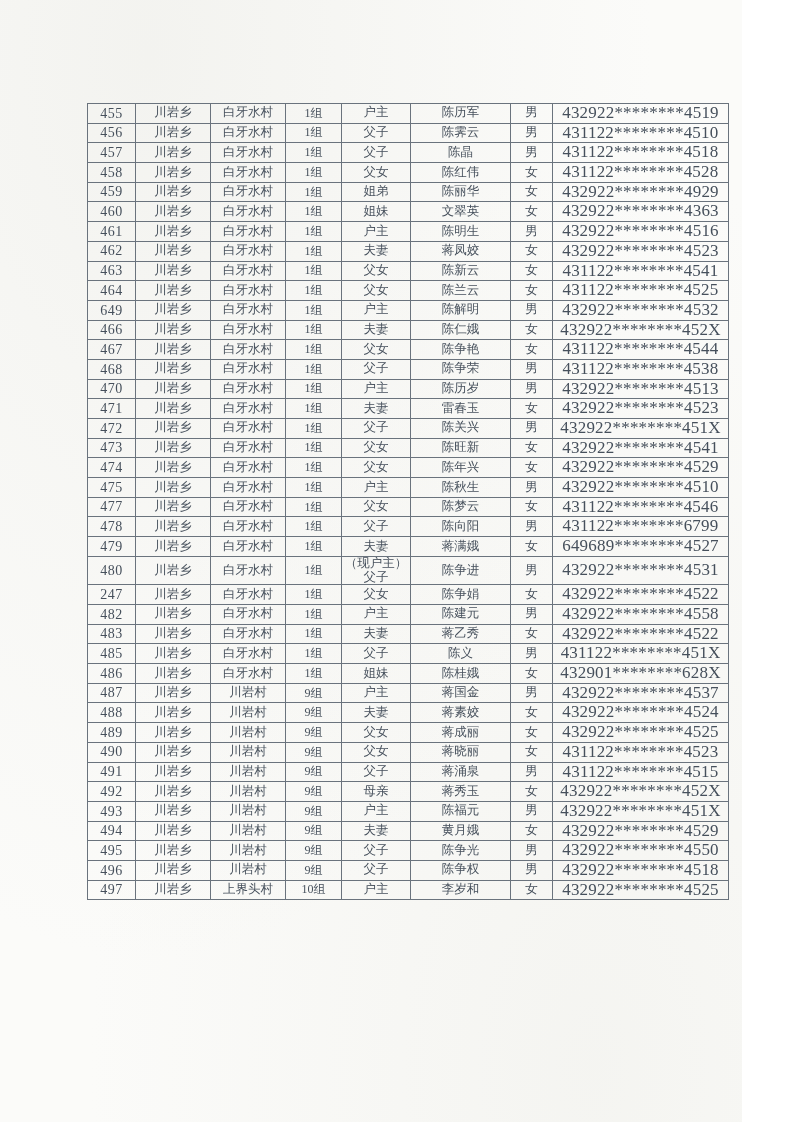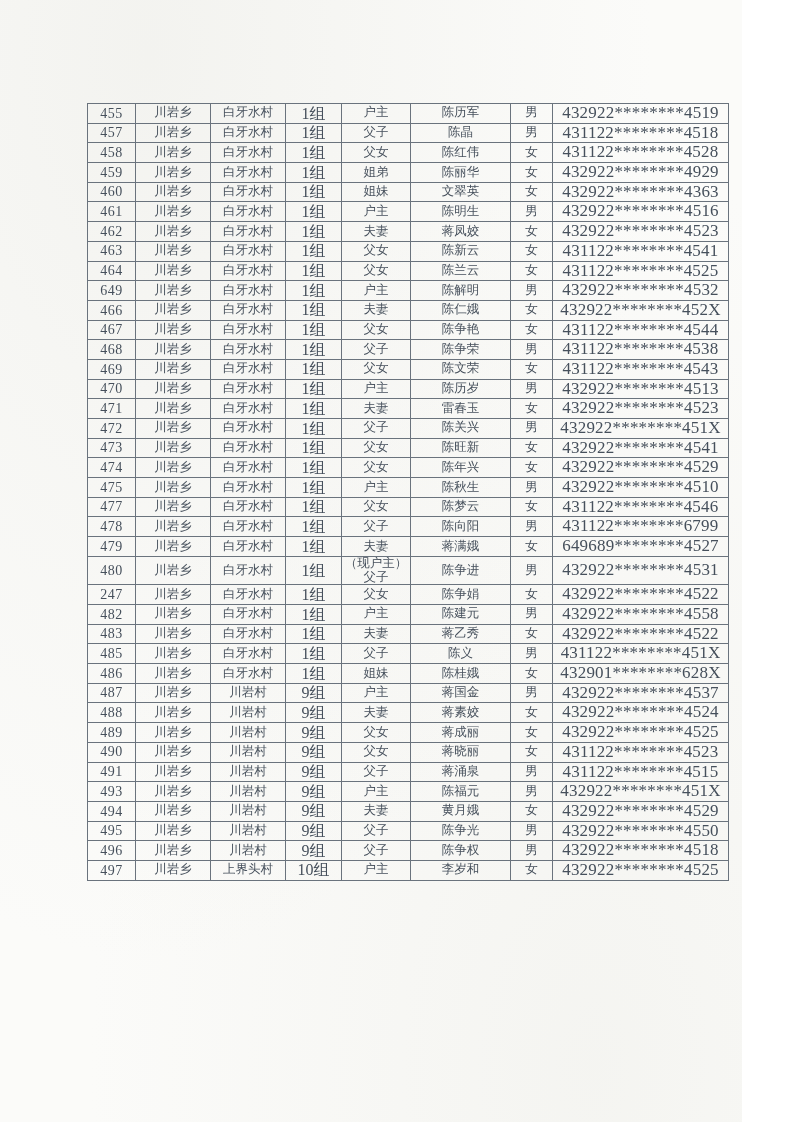--- a/index.html
+++ b/index.html
@@ -35,21 +35,21 @@
     color:#46505c;
     padding:0 2px;
     height:17.6px;
     line-height:1.1;
     overflow:hidden;
     white-space:normal;
   }
   .roster td.c0 { font-size:14px; letter-spacing:0.5px; }
   .roster td.c1, .roster td.c2, .roster td.c3,
   .roster td.c4, .roster td.c5, .roster td.c6 { font-size:12.5px; }
-  .roster td.c3 { font-size:16px; }
+  .roster td.c3 { font-size:12px; }
   .roster td.c7 { font-size:17px; letter-spacing:0.2px; white-space:nowrap; }
 </style>
 </head>
 <body>
 
 <div class="page">
   <table class="roster">
     <colgroup>
       <col style="width:48px">
       <col style="width:75px">
@@ -65,20 +65,30 @@
           <td class="c0">455</td>
           <td class="c1">川岩乡</td>
           <td class="c2">白牙水村</td>
           <td class="c3">1组</td>
           <td class="c4">户主</td>
           <td class="c5">陈历军</td>
           <td class="c6">男</td>
           <td class="c7">432922********4519</td>
         </tr>
         <tr>
+          <td class="c0">456</td>
+          <td class="c1">川岩乡</td>
+          <td class="c2">白牙水村</td>
+          <td class="c3">1组</td>
+          <td class="c4">父子</td>
+          <td class="c5">陈霁云</td>
+          <td class="c6">男</td>
+          <td class="c7">431122********4510</td>
+        </tr>
+        <tr>
           <td class="c0">457</td>
           <td class="c1">川岩乡</td>
           <td class="c2">白牙水村</td>
           <td class="c3">1组</td>
           <td class="c4">父子</td>
           <td class="c5">陈晶</td>
           <td class="c6">男</td>
           <td class="c7">431122********4518</td>
         </tr>
         <tr>
@@ -185,30 +195,20 @@
           <td class="c0">468</td>
           <td class="c1">川岩乡</td>
           <td class="c2">白牙水村</td>
           <td class="c3">1组</td>
           <td class="c4">父子</td>
           <td class="c5">陈争荣</td>
           <td class="c6">男</td>
           <td class="c7">431122********4538</td>
         </tr>
         <tr>
-          <td class="c0">469</td>
-          <td class="c1">川岩乡</td>
-          <td class="c2">白牙水村</td>
-          <td class="c3">1组</td>
-          <td class="c4">父女</td>
-          <td class="c5">陈文荣</td>
-          <td class="c6">女</td>
-          <td class="c7">431122********4543</td>
-        </tr>
-        <tr>
           <td class="c0">470</td>
           <td class="c1">川岩乡</td>
           <td class="c2">白牙水村</td>
           <td class="c3">1组</td>
           <td class="c4">户主</td>
           <td class="c5">陈历岁</td>
           <td class="c6">男</td>
           <td class="c7">432922********4513</td>
         </tr>
         <tr>
@@ -393,20 +393,30 @@
         </tr>
         <tr>
           <td class="c0">491</td>
           <td class="c1">川岩乡</td>
           <td class="c2">川岩村</td>
           <td class="c3">9组</td>
           <td class="c4">父子</td>
           <td class="c5">蒋涌泉</td>
           <td class="c6">男</td>
           <td class="c7">431122********4515</td>
+        </tr>
+        <tr>
+          <td class="c0">492</td>
+          <td class="c1">川岩乡</td>
+          <td class="c2">川岩村</td>
+          <td class="c3">9组</td>
+          <td class="c4">母亲</td>
+          <td class="c5">蒋秀玉</td>
+          <td class="c6">女</td>
+          <td class="c7">432922********452X</td>
         </tr>
         <tr>
           <td class="c0">493</td>
           <td class="c1">川岩乡</td>
           <td class="c2">川岩村</td>
           <td class="c3">9组</td>
           <td class="c4">户主</td>
           <td class="c5">陈福元</td>
           <td class="c6">男</td>
           <td class="c7">432922********451X</td>

